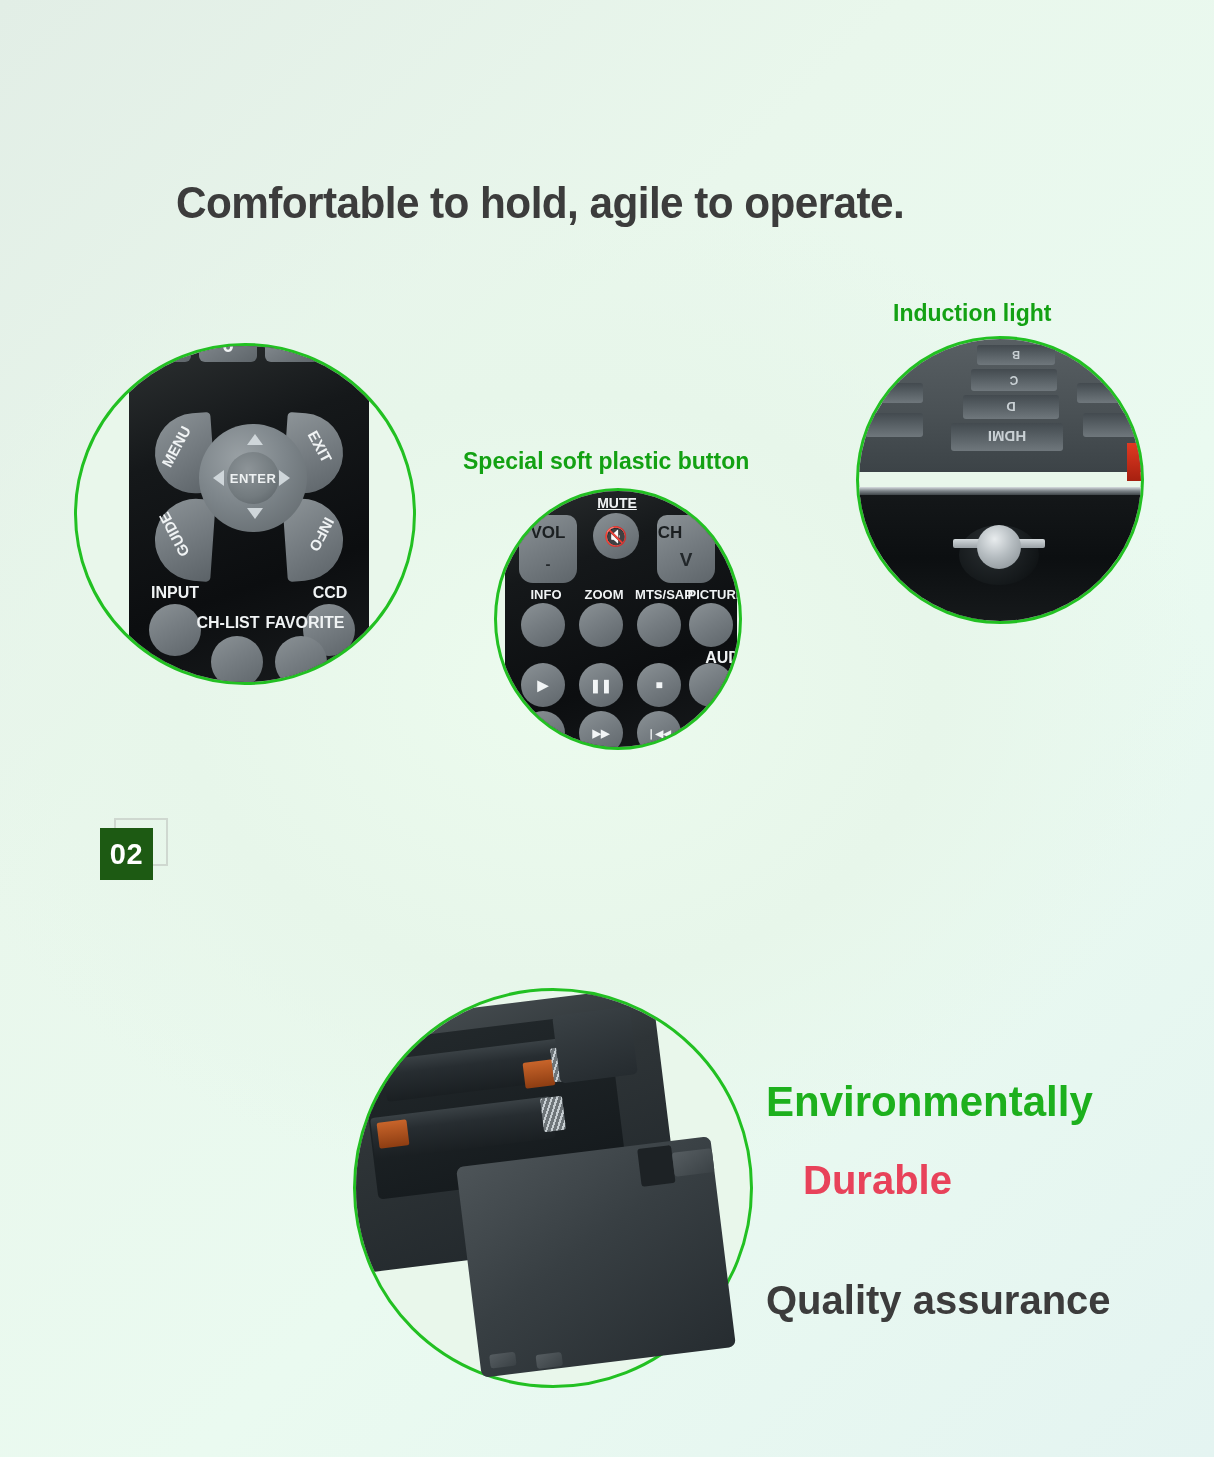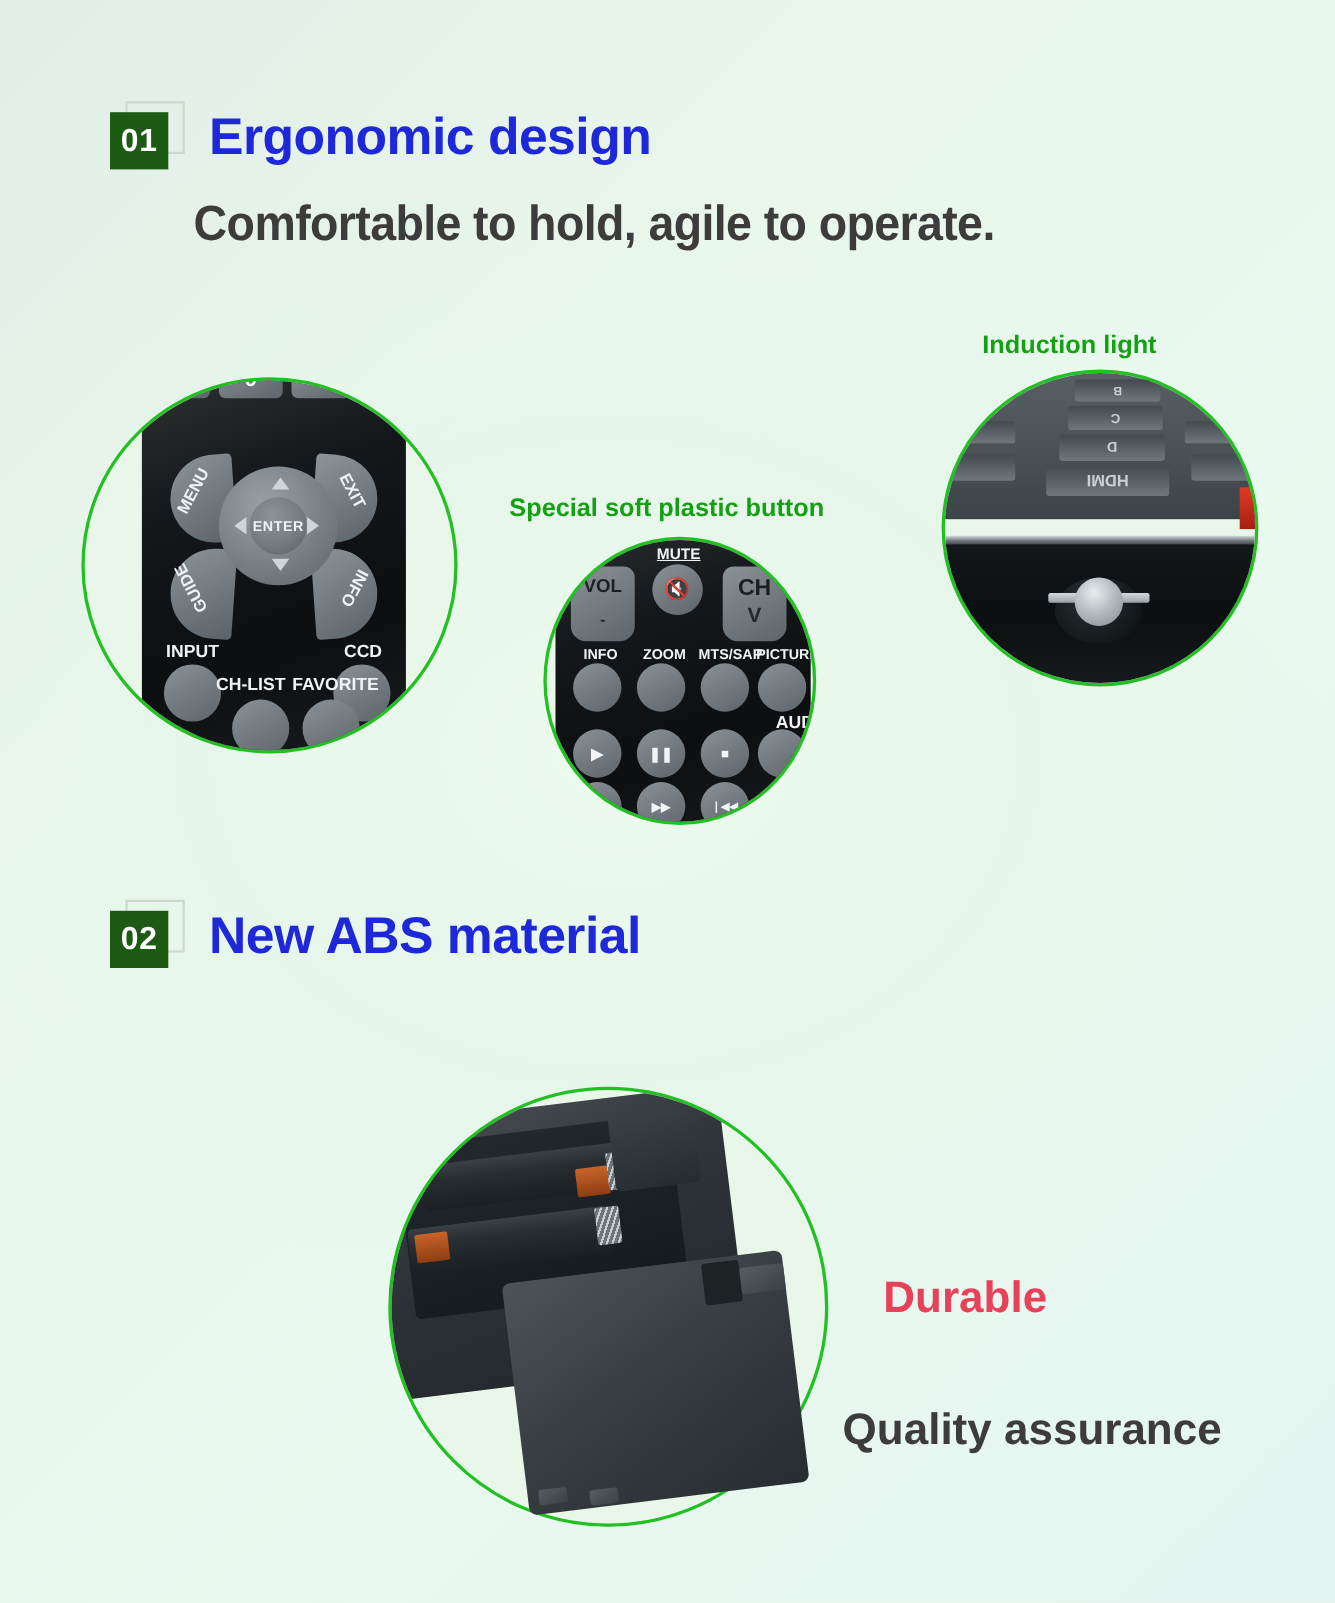--- a/index.html
+++ b/index.html
@@ -253,27 +253,20 @@
     position: absolute;
     font-weight: bold;
     white-space: nowrap;
   }
 </style>
 </head>
 <body>
 
 <div id="page">
 
-  <div class="section-head" style="left:100px; top:92px;">
-    <div class="badge-wrap">
-      <div class="badge-ghost"></div>
-      <div class="badge-solid">01</div>
-    </div>
-    <div class="head-title">Ergonomic design</div>
-  </div>
   <div class="head-sub" style="left:176px; top:177px;">Comfortable to hold, agile to operate.</div>
 
   <div class="callout-label" style="left:893px; top:300px;">Induction light</div>
   <div class="callout-label" style="left:463px; top:448px;">Special soft plastic button</div>
 
   <div class="circle" style="left:74px; top:343px; width:342px; height:342px;">
 
     <div class="remote-body" style="left:52px; top:-6px; width:240px; height:360px; border-radius:20px;"></div>
 
     <div class="key" style="left:60px; top:-14px; width:54px; height:30px; border-radius:6px; font-size:16px;"></div>
@@ -320,21 +313,21 @@
     <div class="lbl" style="left:84px; top:4px; width:72px; font-size:14px;text-decoration:underline;">MUTE</div>
     <div class="key key-round" style="left:96px; top:22px; width:46px; height:46px; font-size:20px;">
       <span style="font-size:19px; color:#e7ecee;">🔇</span>
     </div>
 
     <div class="key" style="left:22px; top:24px; width:58px; height:68px; border-radius:10px 10px 14px 14px; font-size:0;"></div>
     <div class="lbl" style="left:22px; top:32px; width:58px; font-size:17px; color:#1b1f21;">VOL</div>
     <div class="lbl" style="left:22px; top:64px; width:58px; font-size:15px; color:#22272a;">-</div>
 
     <div class="key" style="left:160px; top:24px; width:58px; height:68px; border-radius:10px 10px 14px 14px; font-size:0;"></div>
-    <div class="lbl" style="left:160px; top:32px; width:58px; font-size:21px; color:#1b1f21;">CH</div>
+    <div class="lbl" style="left:144px; top:32px; width:58px; font-size:17px; color:#1b1f21;">CH</div>
     <div class="lbl" style="left:160px; top:58px; width:58px; font-size:19px; color:#22272a;">V</div>
 
     <div class="lbl" style="left:18px; top:96px; width:62px; font-size:13px;">INFO</div>
     <div class="lbl" style="left:76px; top:96px; width:62px; font-size:13px;">ZOOM</div>
     <div class="lbl" style="left:132px; top:96px; width:70px; font-size:13px;">MTS/SAP</div>
     <div class="lbl" style="left:186px; top:96px; width:66px; font-size:13px;">PICTURE</div>
 
     <div class="key key-round" style="left:24px; top:112px; width:44px; height:44px;"></div>
     <div class="key key-round" style="left:82px; top:112px; width:44px; height:44px;"></div>
     <div class="key key-round" style="left:140px; top:112px; width:44px; height:44px;"></div>
@@ -389,21 +382,20 @@
     <div class="led-wing" style="left:94px; top:200px; width:28px; height:9px;"></div>
     <div class="led-wing" style="left:158px; top:200px; width:28px; height:9px;"></div>
     <div class="led-dome" style="left:118px; top:186px; width:44px; height:44px;"></div>
   </div>
 
   <div class="section-head" style="left:100px; top:818px;">
     <div class="badge-wrap">
       <div class="badge-ghost"></div>
       <div class="badge-solid">02</div>
     </div>
-    <div class="head-title">New ABS material</div>
   </div>
 
   <div class="circle" style="left:353px; top:988px; width:400px; height:400px; overflow:visible;">
     <div class="batt-stage" style="overflow:hidden; border-radius:50%;">
       <div class="batt-shell" style="left:-18px; top:14px; width:330px; height:250px;"></div>
       <div class="batt-inner" style="left:12px; top:36px; width:250px; height:158px; transform:rotate(-7deg);"></div>
 
       <div class="batt-cell" style="left:28px; top:58px; width:182px; height:42px; transform:rotate(-7deg);"></div>
       <div class="batt-tip" style="left:168px; top:70px; width:30px; height:26px; transform:rotate(-7deg);"></div>
       <div class="spring" style="left:196px; top:56px; width:22px; height:34px; transform:rotate(-7deg);"></div>
@@ -416,16 +408,17 @@
     </div>
 
     <div class="batt-door" style="left:112px; top:160px; width:256px; height:212px;">
       <div class="door-notch" style="left:182px; top:4px; width:34px; height:38px;"></div>
       <div class="door-tab" style="left:216px; top:12px; width:40px; height:24px;"></div>
       <div class="door-tab" style="left:10px; top:190px; width:26px; height:14px;"></div>
       <div class="door-tab" style="left:56px; top:196px; width:26px; height:14px;"></div>
     </div>
   </div>
 
+  <div class="promo-line" style="left:766px; top:1078px; font-size:42px; color:#1db01d;">Environmentally</div>
   <div class="promo-line" style="left:803px; top:1158px; font-size:40px; color:#e8425a;">Durable</div>
   <div class="promo-line" style="left:766px; top:1242px; font-size:40px; color:#3c3c3c;margin-top:36px;">Quality assurance</div>
 
 </div>
 
 </body></html>

